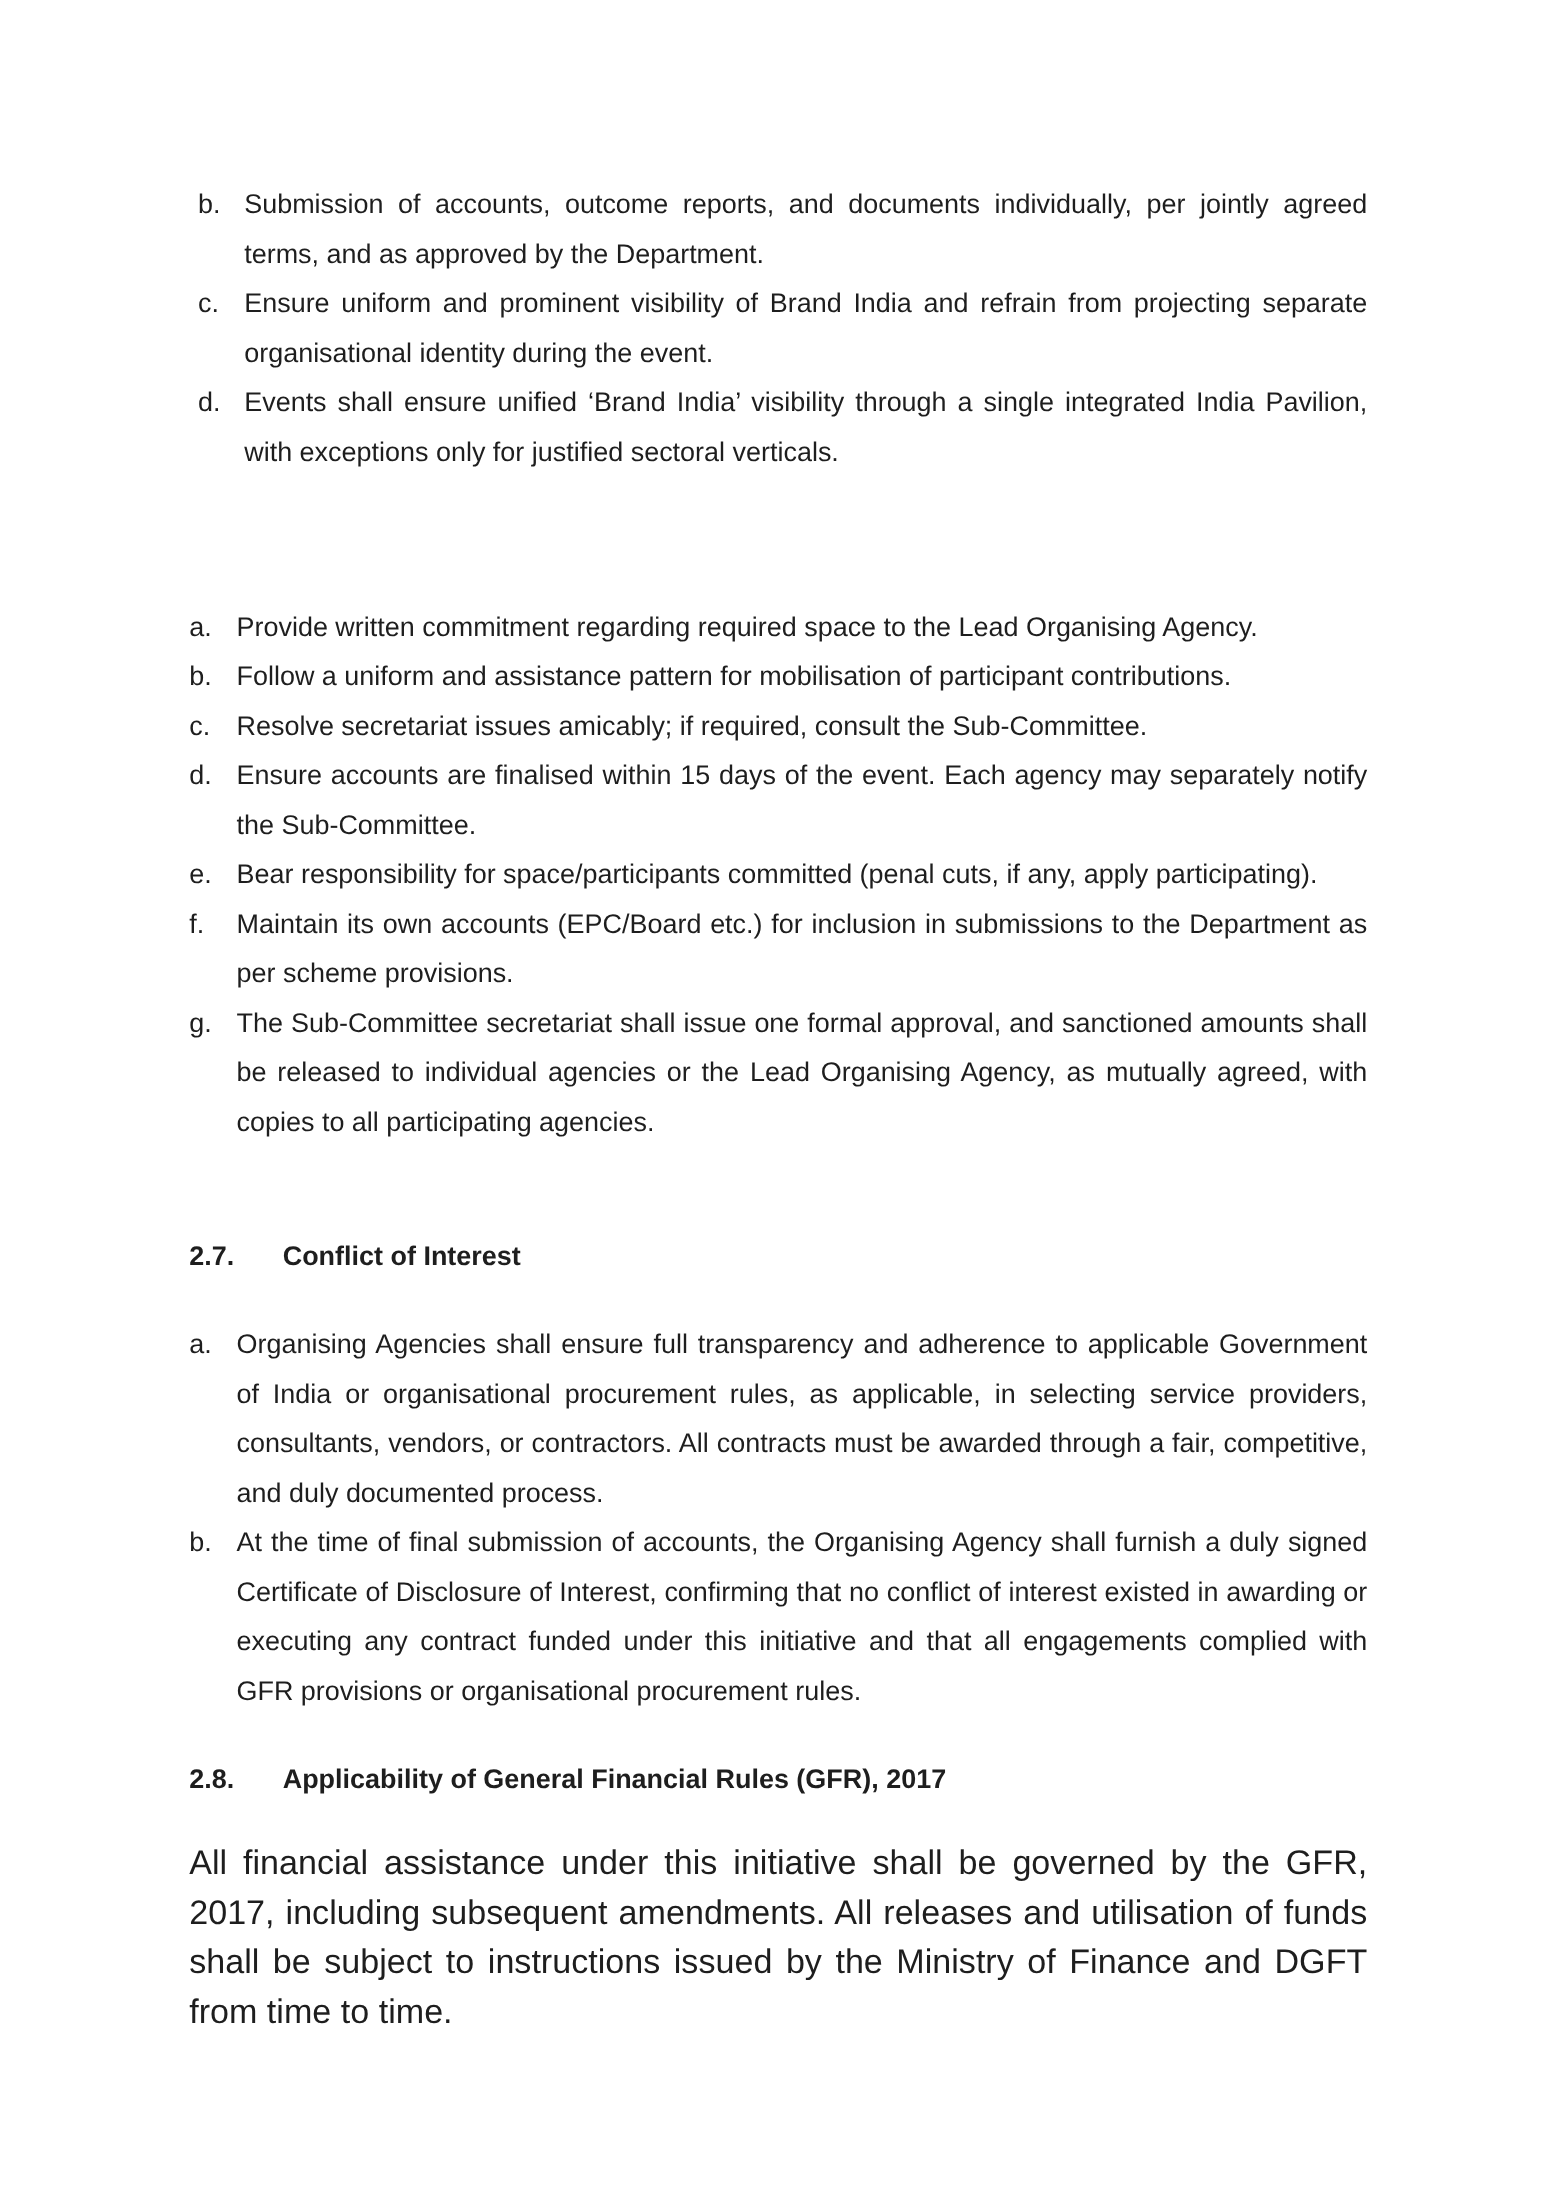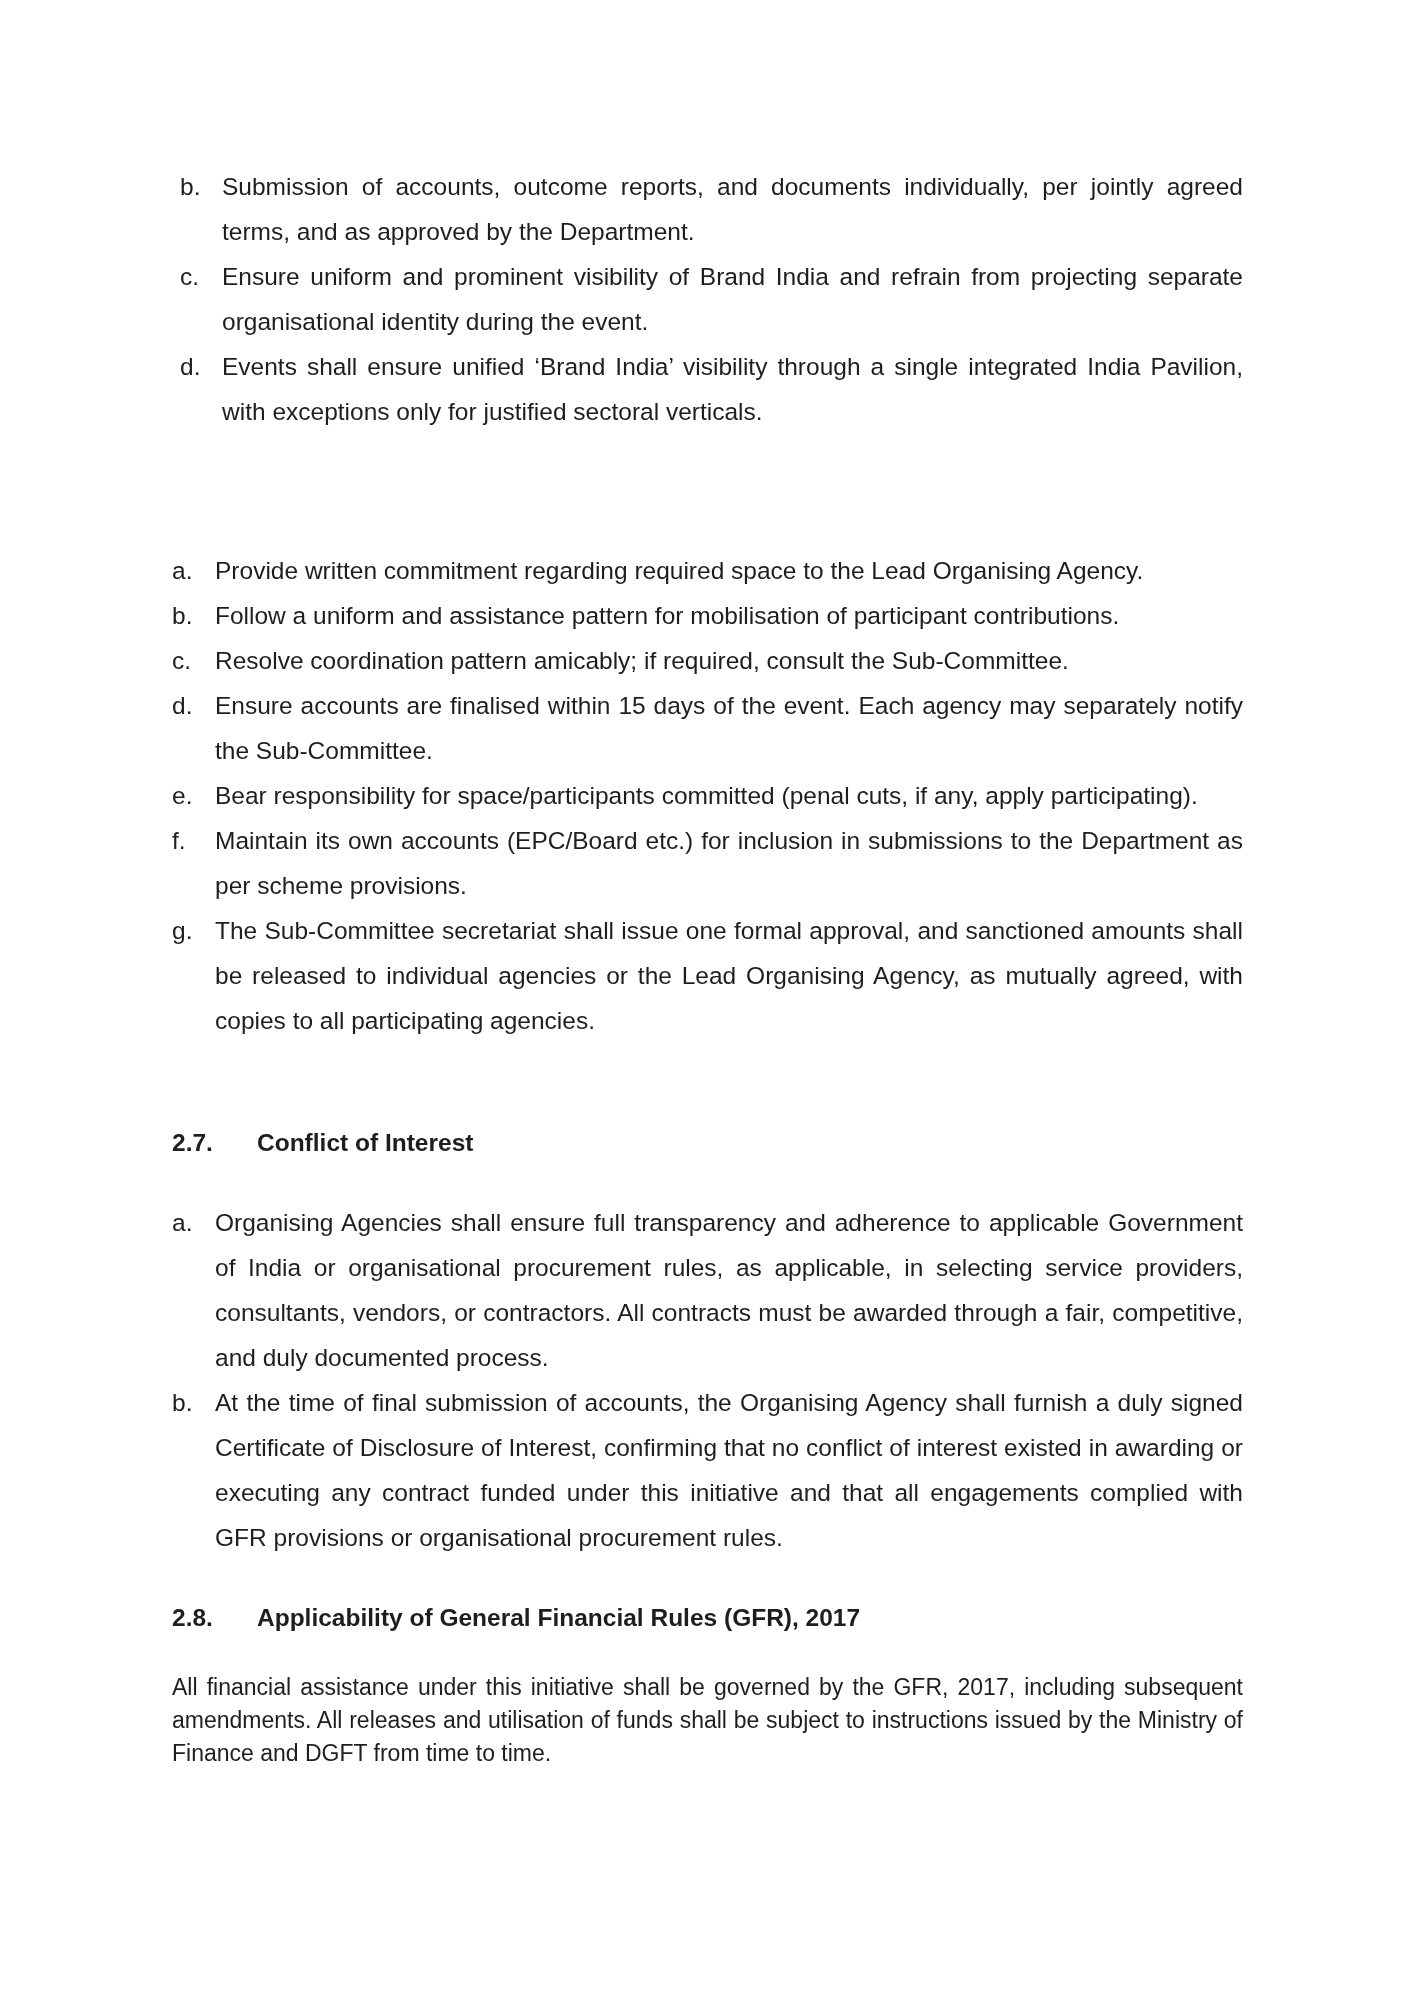--- a/index.html
+++ b/index.html
@@ -61,22 +61,22 @@
       white-space: nowrap;
     }
     .heading .num {
       display: inline-block;
       width: 85px;
     }
     .para {
       position: absolute;
       left: 172px;
       width: 1071px;
-      font-size: 23px;
-      line-height: 33px;
+      font-size: 31px;
+      line-height: 45px;
       text-align: justify;
       text-align-last: left;
     }
   </style>
 </head>
 <body>
 
 <div class="page">
 
   <div class="block" style="top:164px;">
@@ -101,21 +101,21 @@
       <li class="item">
         <span class="marker">a.</span>
         <span class="item-text">Provide written commitment regarding required space to the Lead Organising Agency.</span>
       </li>
       <li class="item">
         <span class="marker">b.</span>
         <span class="item-text">Follow a uniform and assistance pattern for mobilisation of participant contributions.</span>
       </li>
       <li class="item">
         <span class="marker">c.</span>
-        <span class="item-text">Resolve coordination pattern amicably; if required, consult the Sub-Committee.</span>
+        <span class="item-text">Resolve secretariat issues amicably; if required, consult the Sub-Committee.</span>
       </li>
       <li class="item">
         <span class="marker">d.</span>
         <span class="item-text">Ensure accounts are finalised within 15 days of the event. Each agency may separately notify the Sub-Committee.</span>
       </li>
       <li class="item">
         <span class="marker">e.</span>
         <span class="item-text">Bear responsibility for space/participants committed (penal cuts, if any, apply participating).</span>
       </li>
       <li class="item">

